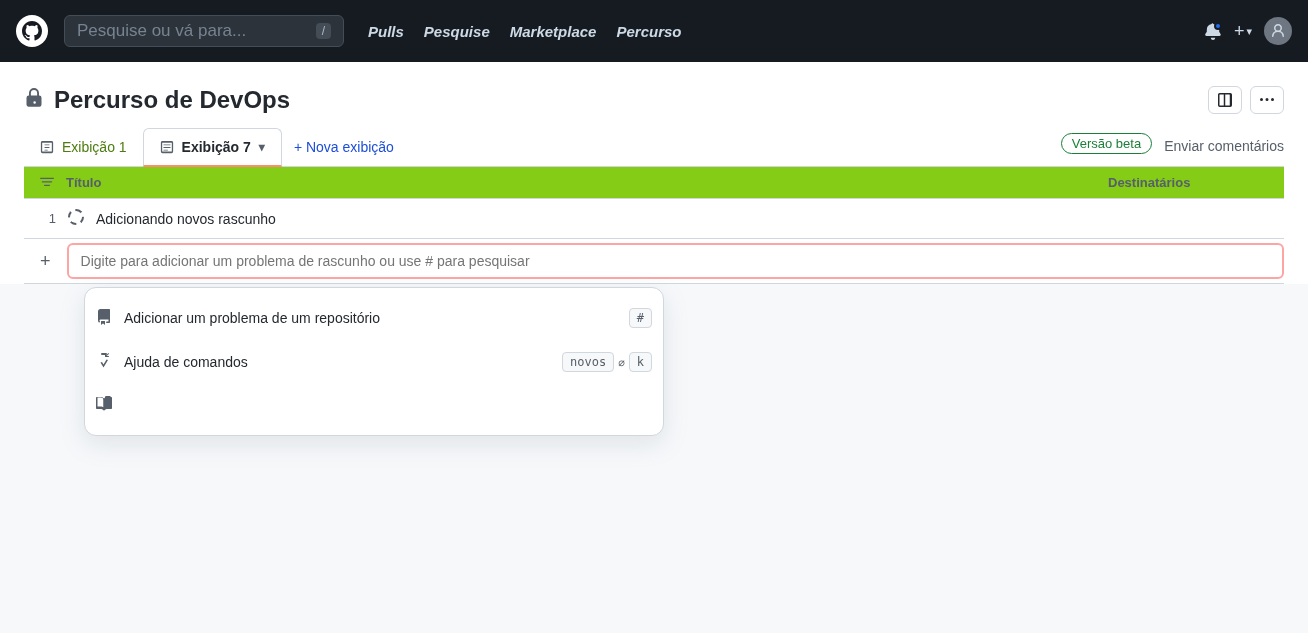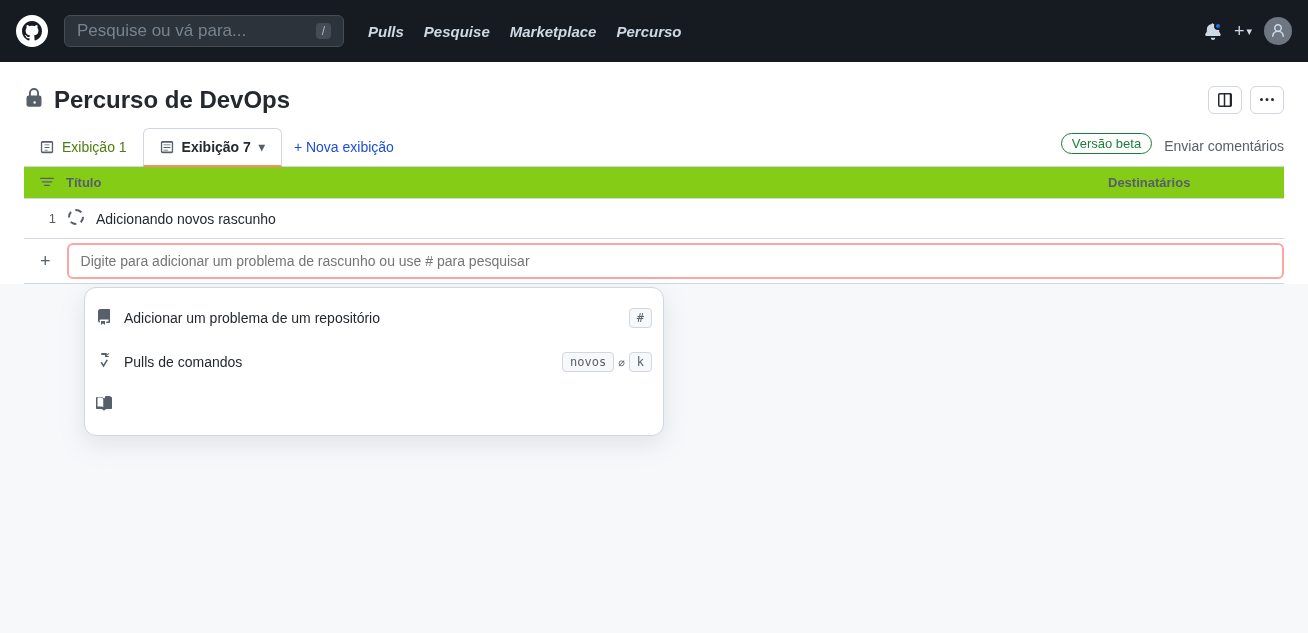--- a/index.html
+++ b/index.html
@@ -386,21 +386,21 @@
 
       <div class="dropdown-item">
         <span class="dropdown-item-icon">
           <svg width="16" height="16" viewBox="0 0 16 16" fill="#57606a">
               <path d="M9.5.5a.5.5 0 01.5.5v1.5l2.146-2.146a.5.5 0 01.708.708L10.707 3H12.5a.5.5 0 010 1H9.5a.5.5 0 01-.5-.5V.5a.5.5 0 01.5-.5z"></path>
               <path d="M5 1a1 1 0 011-1h4a1 1 0 010 2H6a1 1 0 01-1-1zm2.5 13.5l-3-5 1.5-.5 1.5 2.5 3-5 1.5.5-4.5 7.5z"></path>
             </svg>
           
           
         </span>
-        <span class="dropdown-item-label">Pulls de comandos</span>
+        <span class="dropdown-item-label">Ajuda de comandos</span>
         <span class="dropdown-item-kbd">
           <span class="kbd">novos</span>
           <span style="color:#57606a; font-size:11px;">⌀</span>
           <span class="kbd">k</span>
         </span>
       </div>
 
       <div class="dropdown-item">
         <span class="dropdown-item-icon">
           <svg width="16" height="16" viewBox="0 0 16 16" fill="#57606a">

